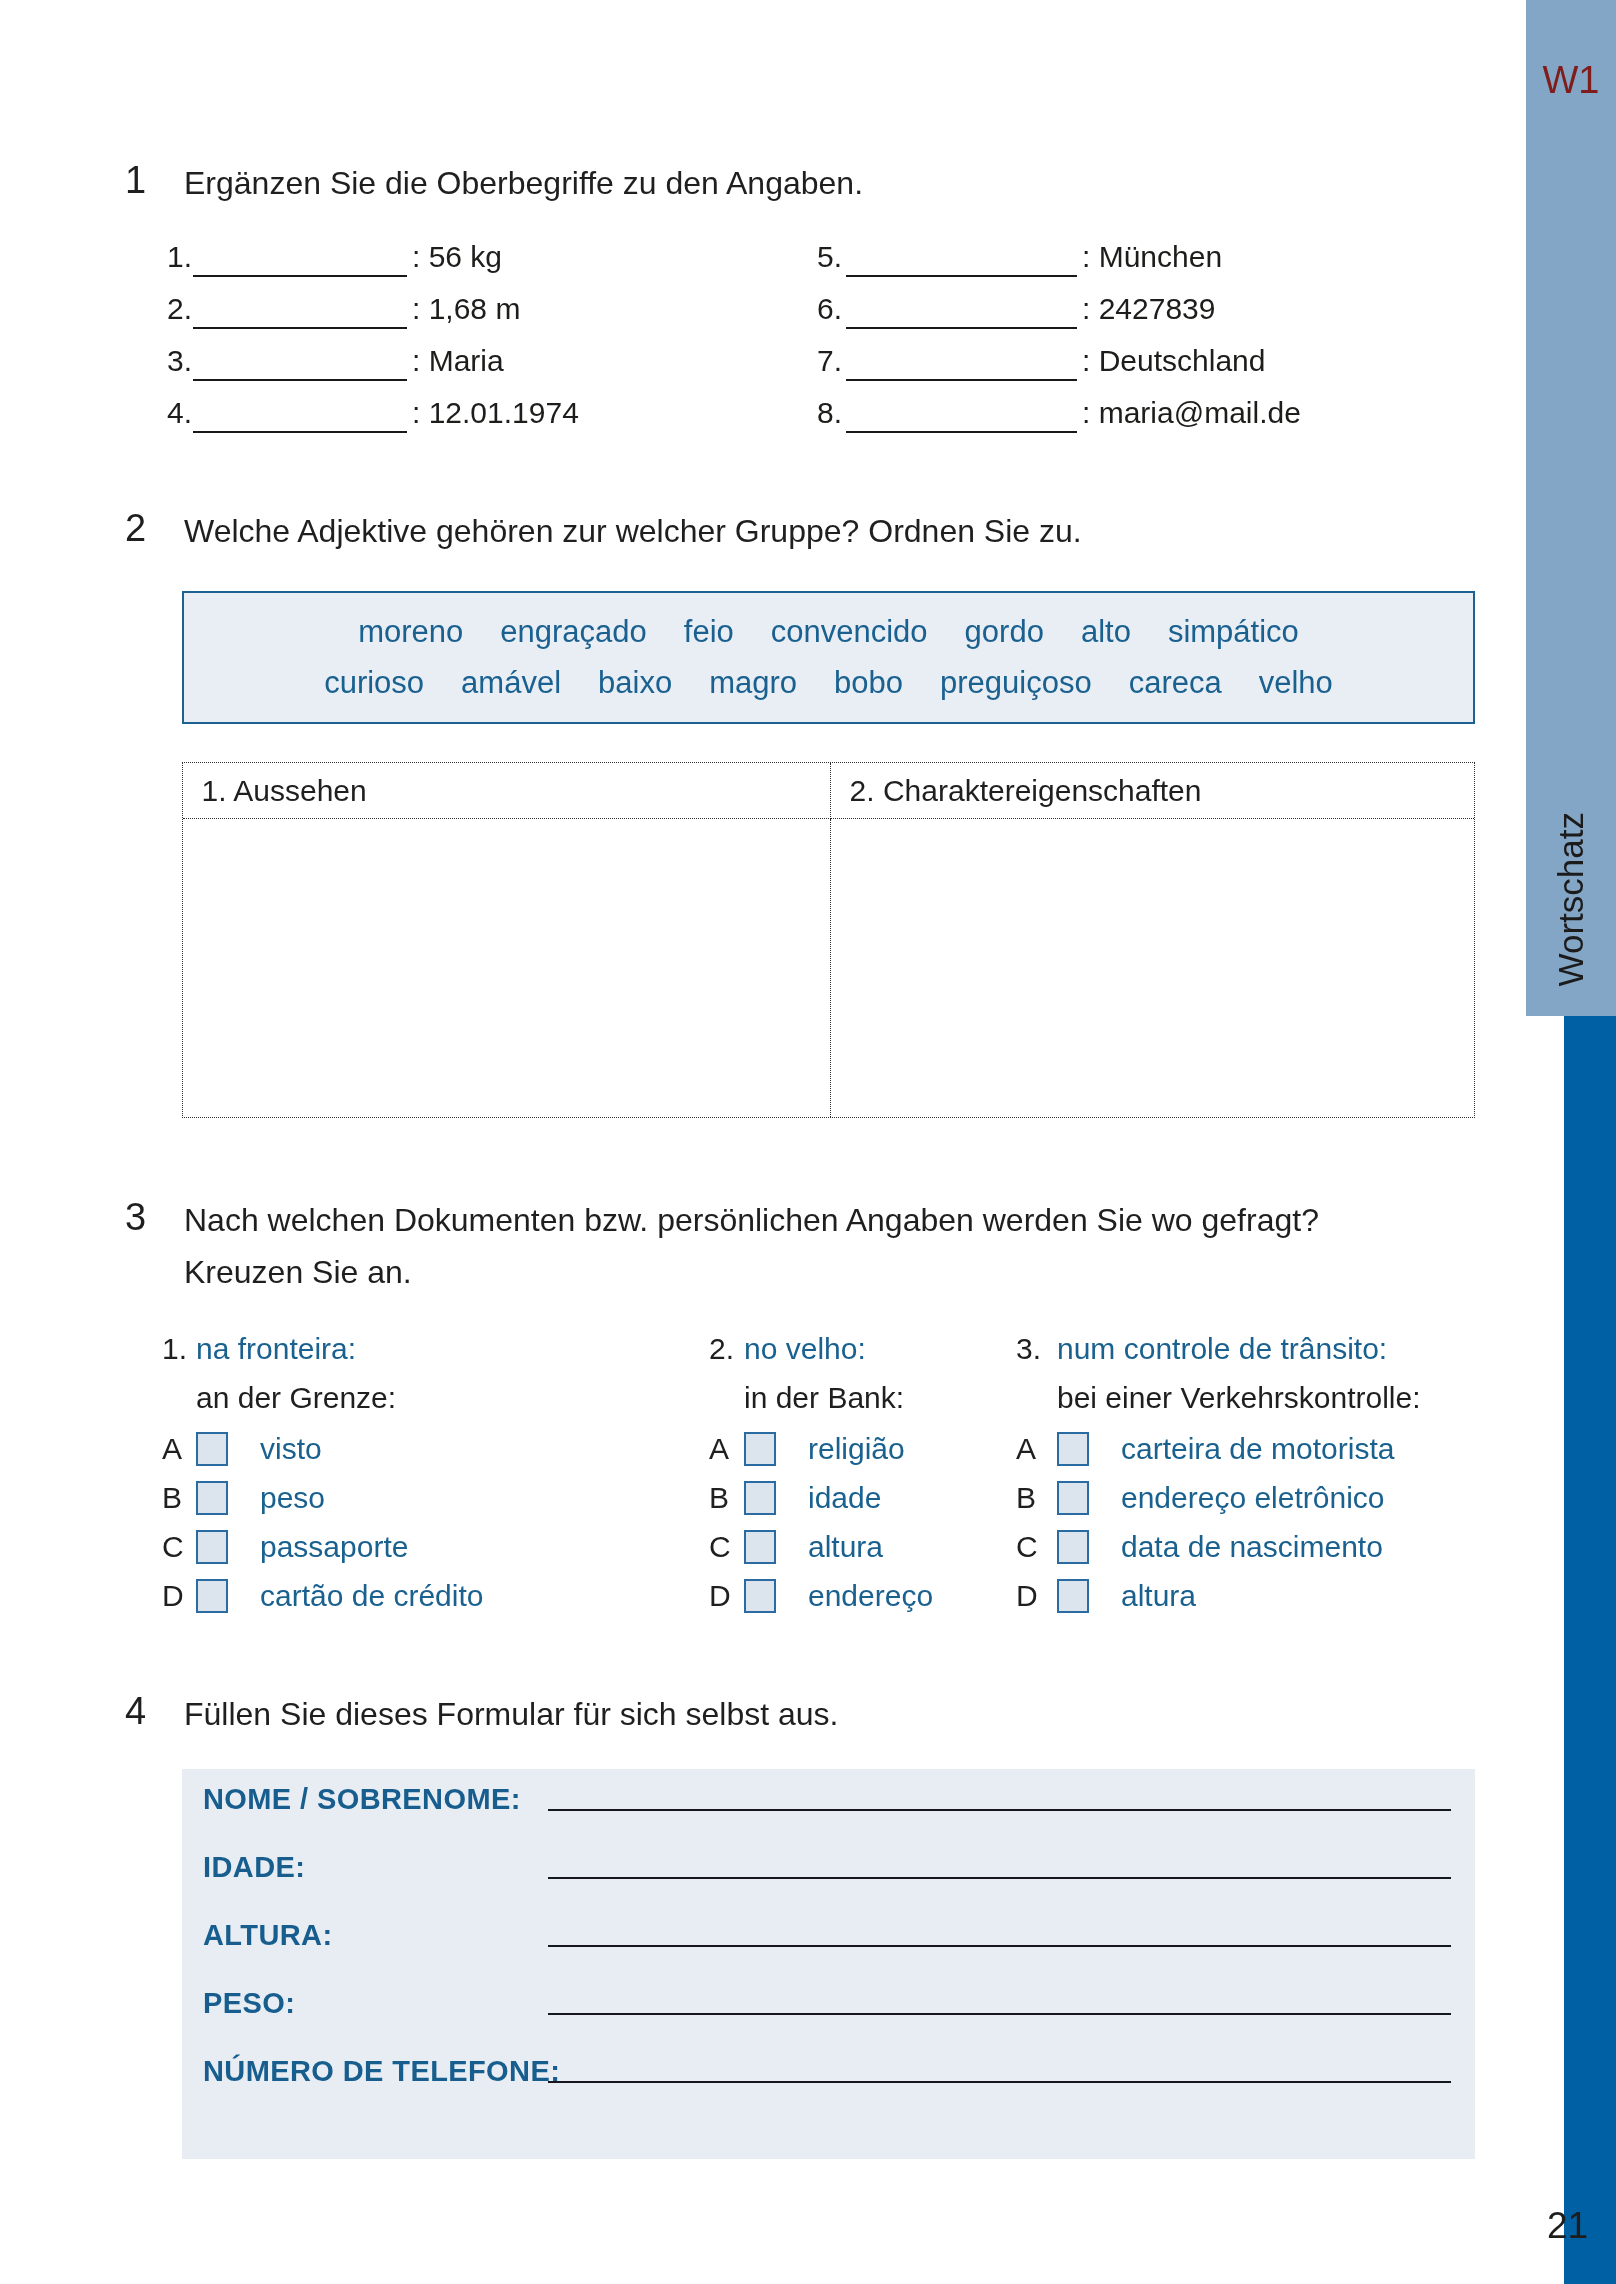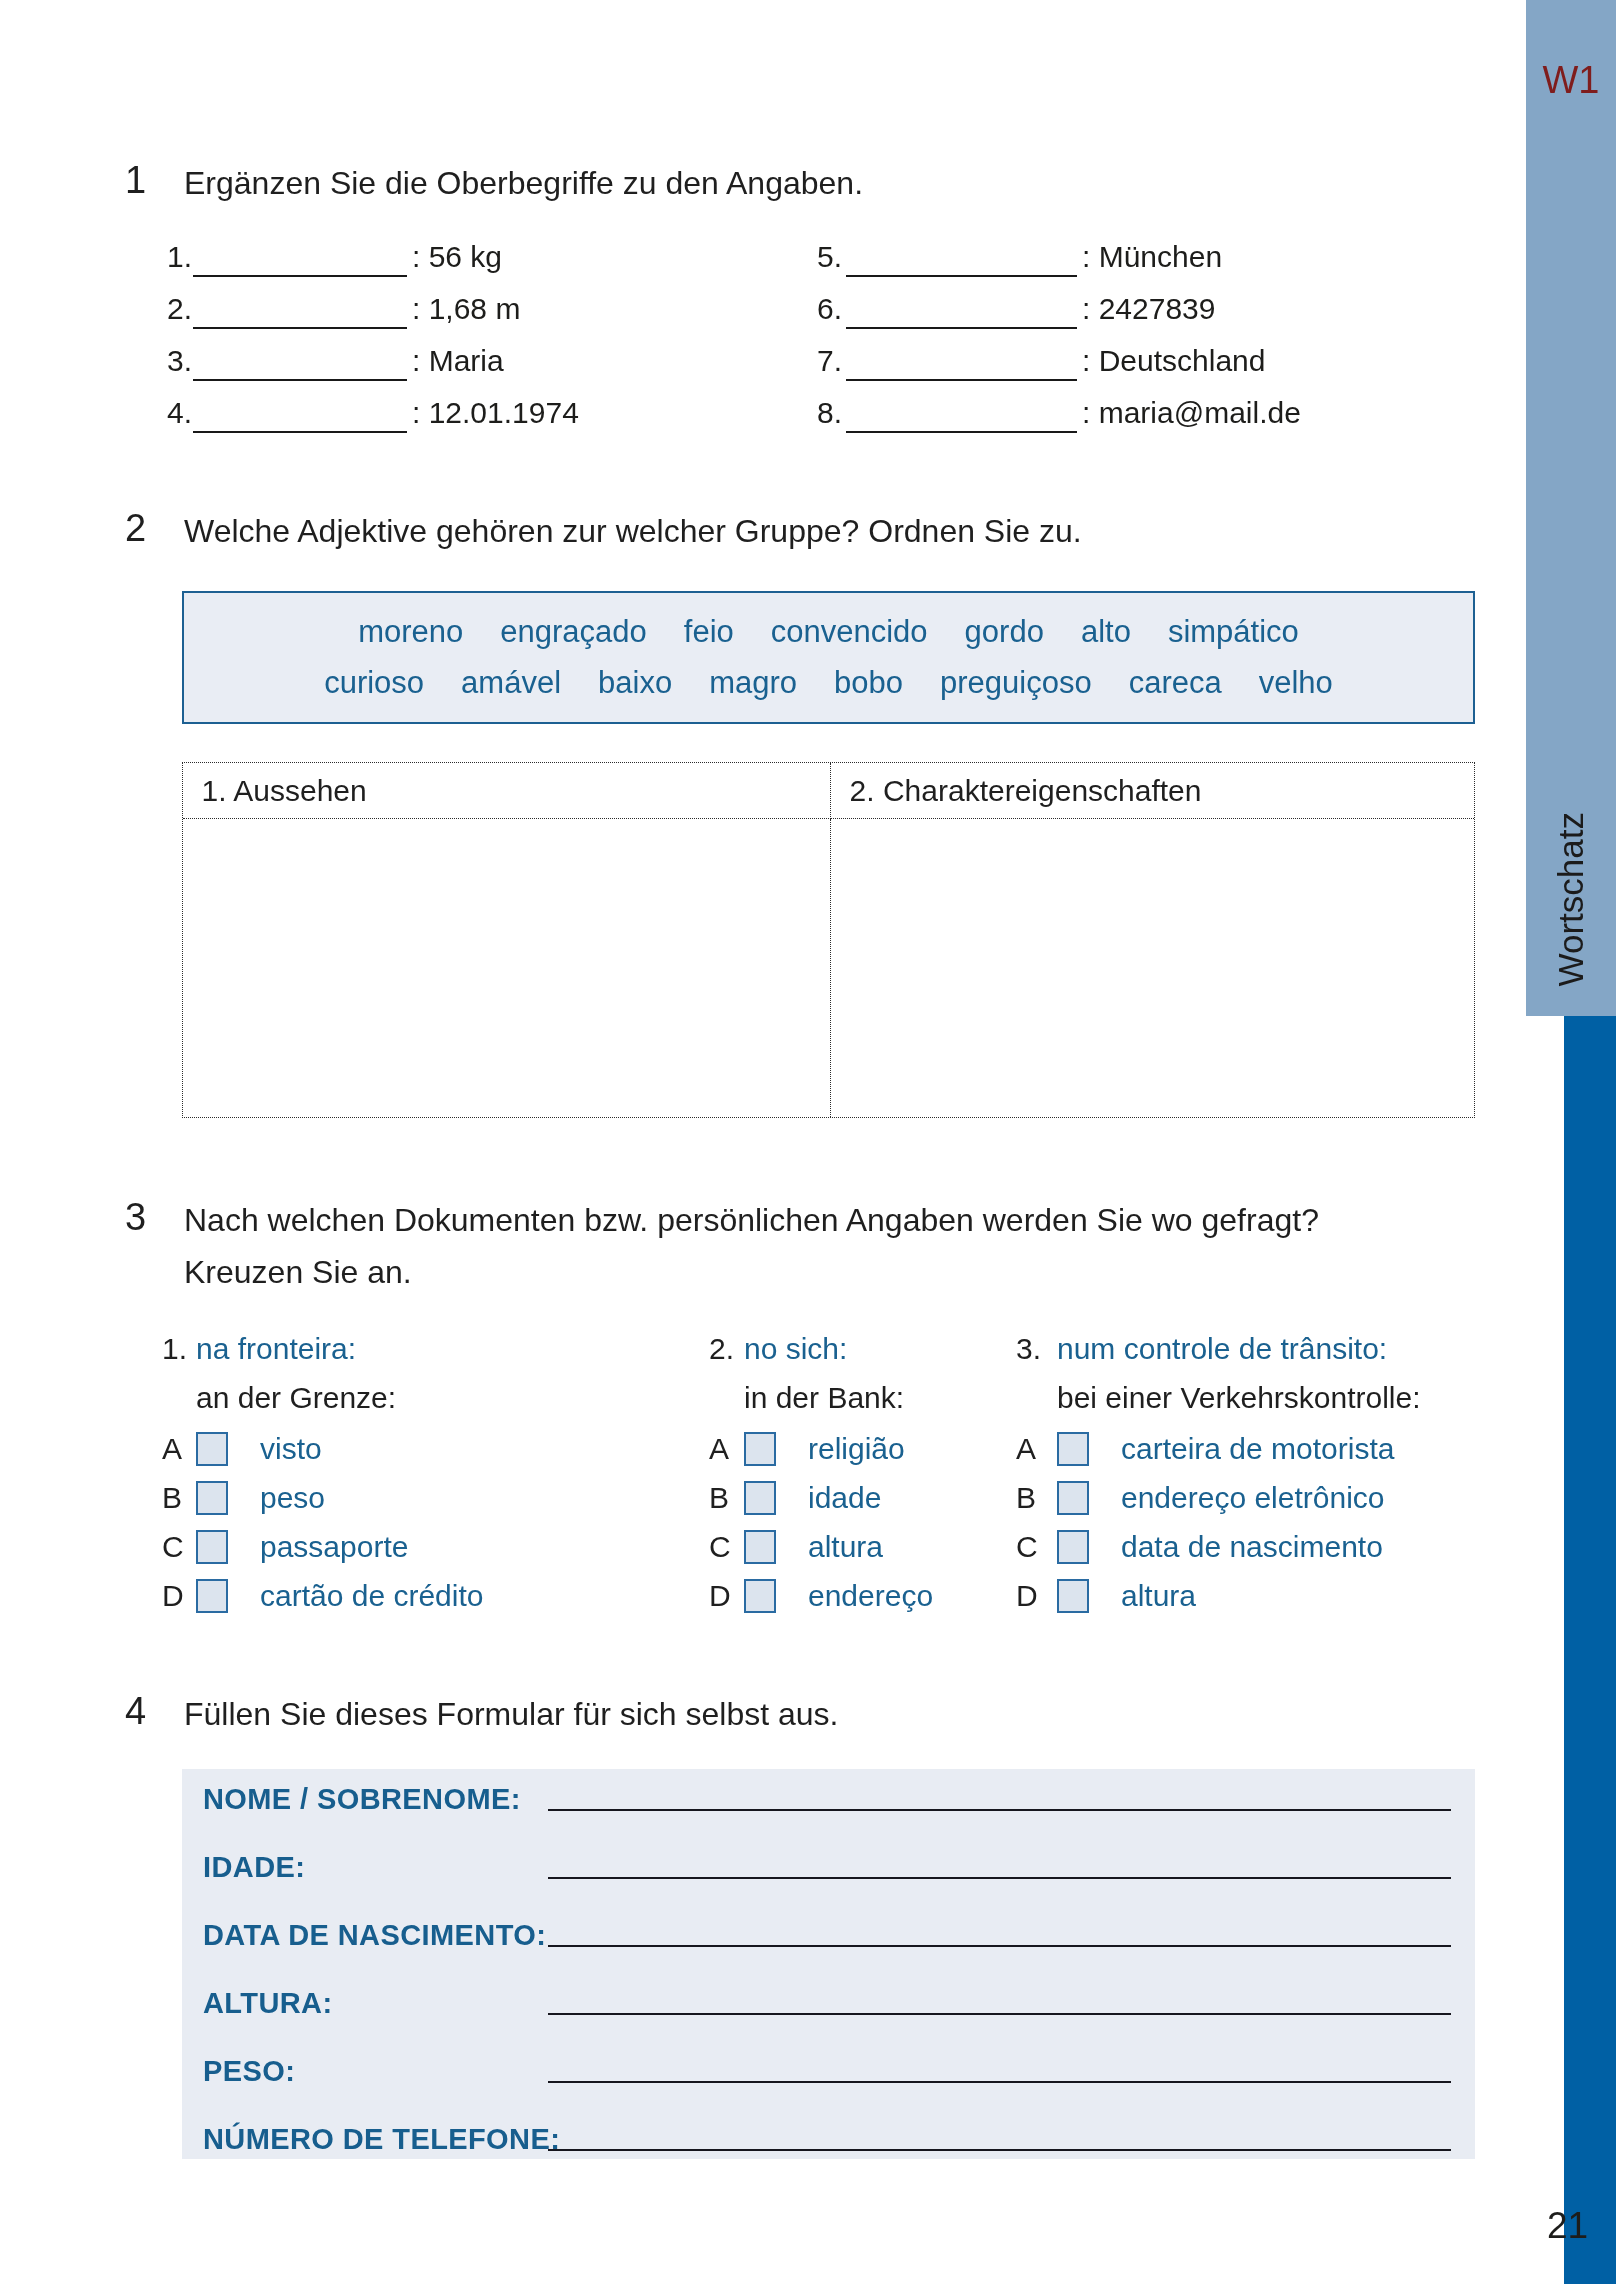--- a/index.html
+++ b/index.html
@@ -209,21 +209,21 @@
         <span class="opt-letter colw">D</span>
         <span class="checkbox"></span>
         <span class="opt-label">cartão de crédito</span>
       </div>
     </div>
   </div>
 
   <div class="group">
     <div class="g-head">
       <span class="g-num colw">2.</span>
-      <span class="g-pt">no sich:</span>
+      <span class="g-pt">no velho:</span>
     </div>
     <div class="g-sub">
       <span class="colw"></span>
       <span>in der Bank:</span>
     </div>
     <div class="g-opts">
       <div class="opt-row">
         <span class="opt-letter colw">A</span>
         <span class="checkbox"></span>
         <span class="opt-label">religião</span>
@@ -289,24 +289,20 @@
 <div class="formbox">
   <div class="f-row">
     <span class="f-label">NOME / SOBRENOME:</span>
     <span class="f-line"></span>
   </div>
   <div class="f-row">
     <span class="f-label">IDADE:</span>
     <span class="f-line"></span>
   </div>
   <div class="f-row">
-    <span class="f-label">DATA DE NASCIMENTO:</span>
-    <span class="f-line"></span>
-  </div>
-  <div class="f-row">
     <span class="f-label">ALTURA:</span>
     <span class="f-line"></span>
   </div>
   <div class="f-row">
     <span class="f-label">PESO:</span>
     <span class="f-line"></span>
   </div>
   <div class="f-row">
     <span class="f-label">NÚMERO DE TELEFONE:</span>
     <span class="f-line"></span>

